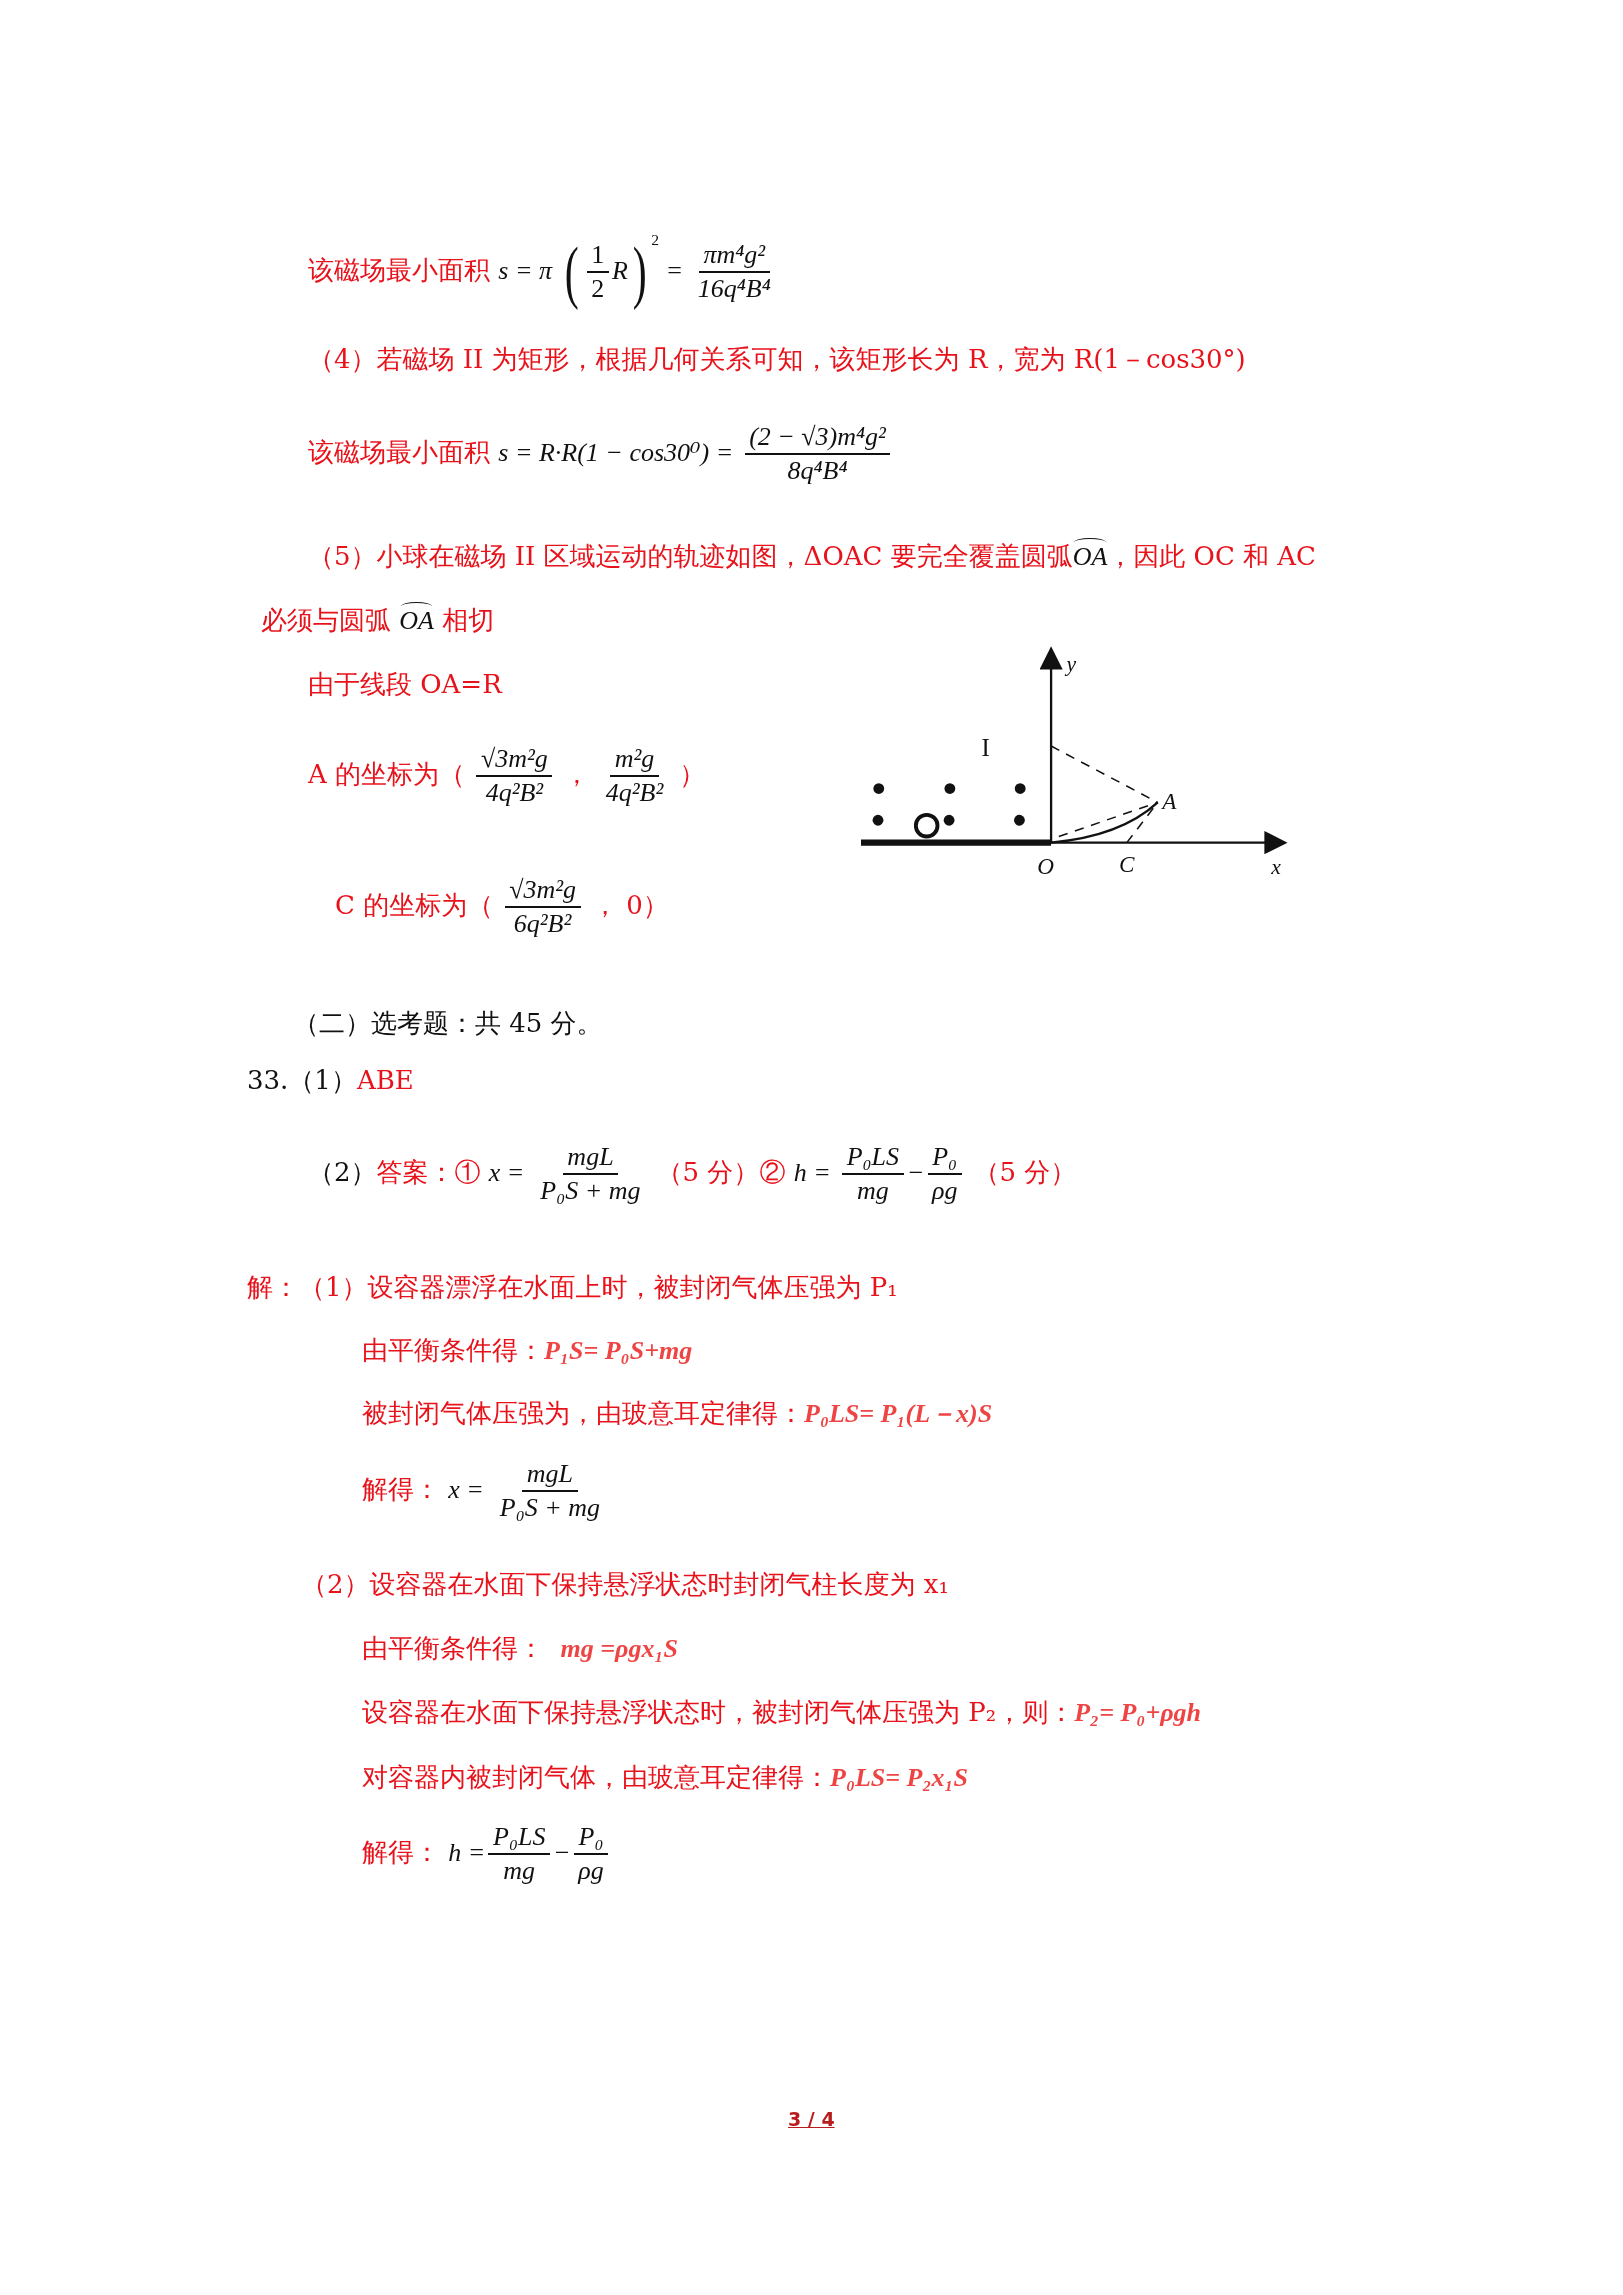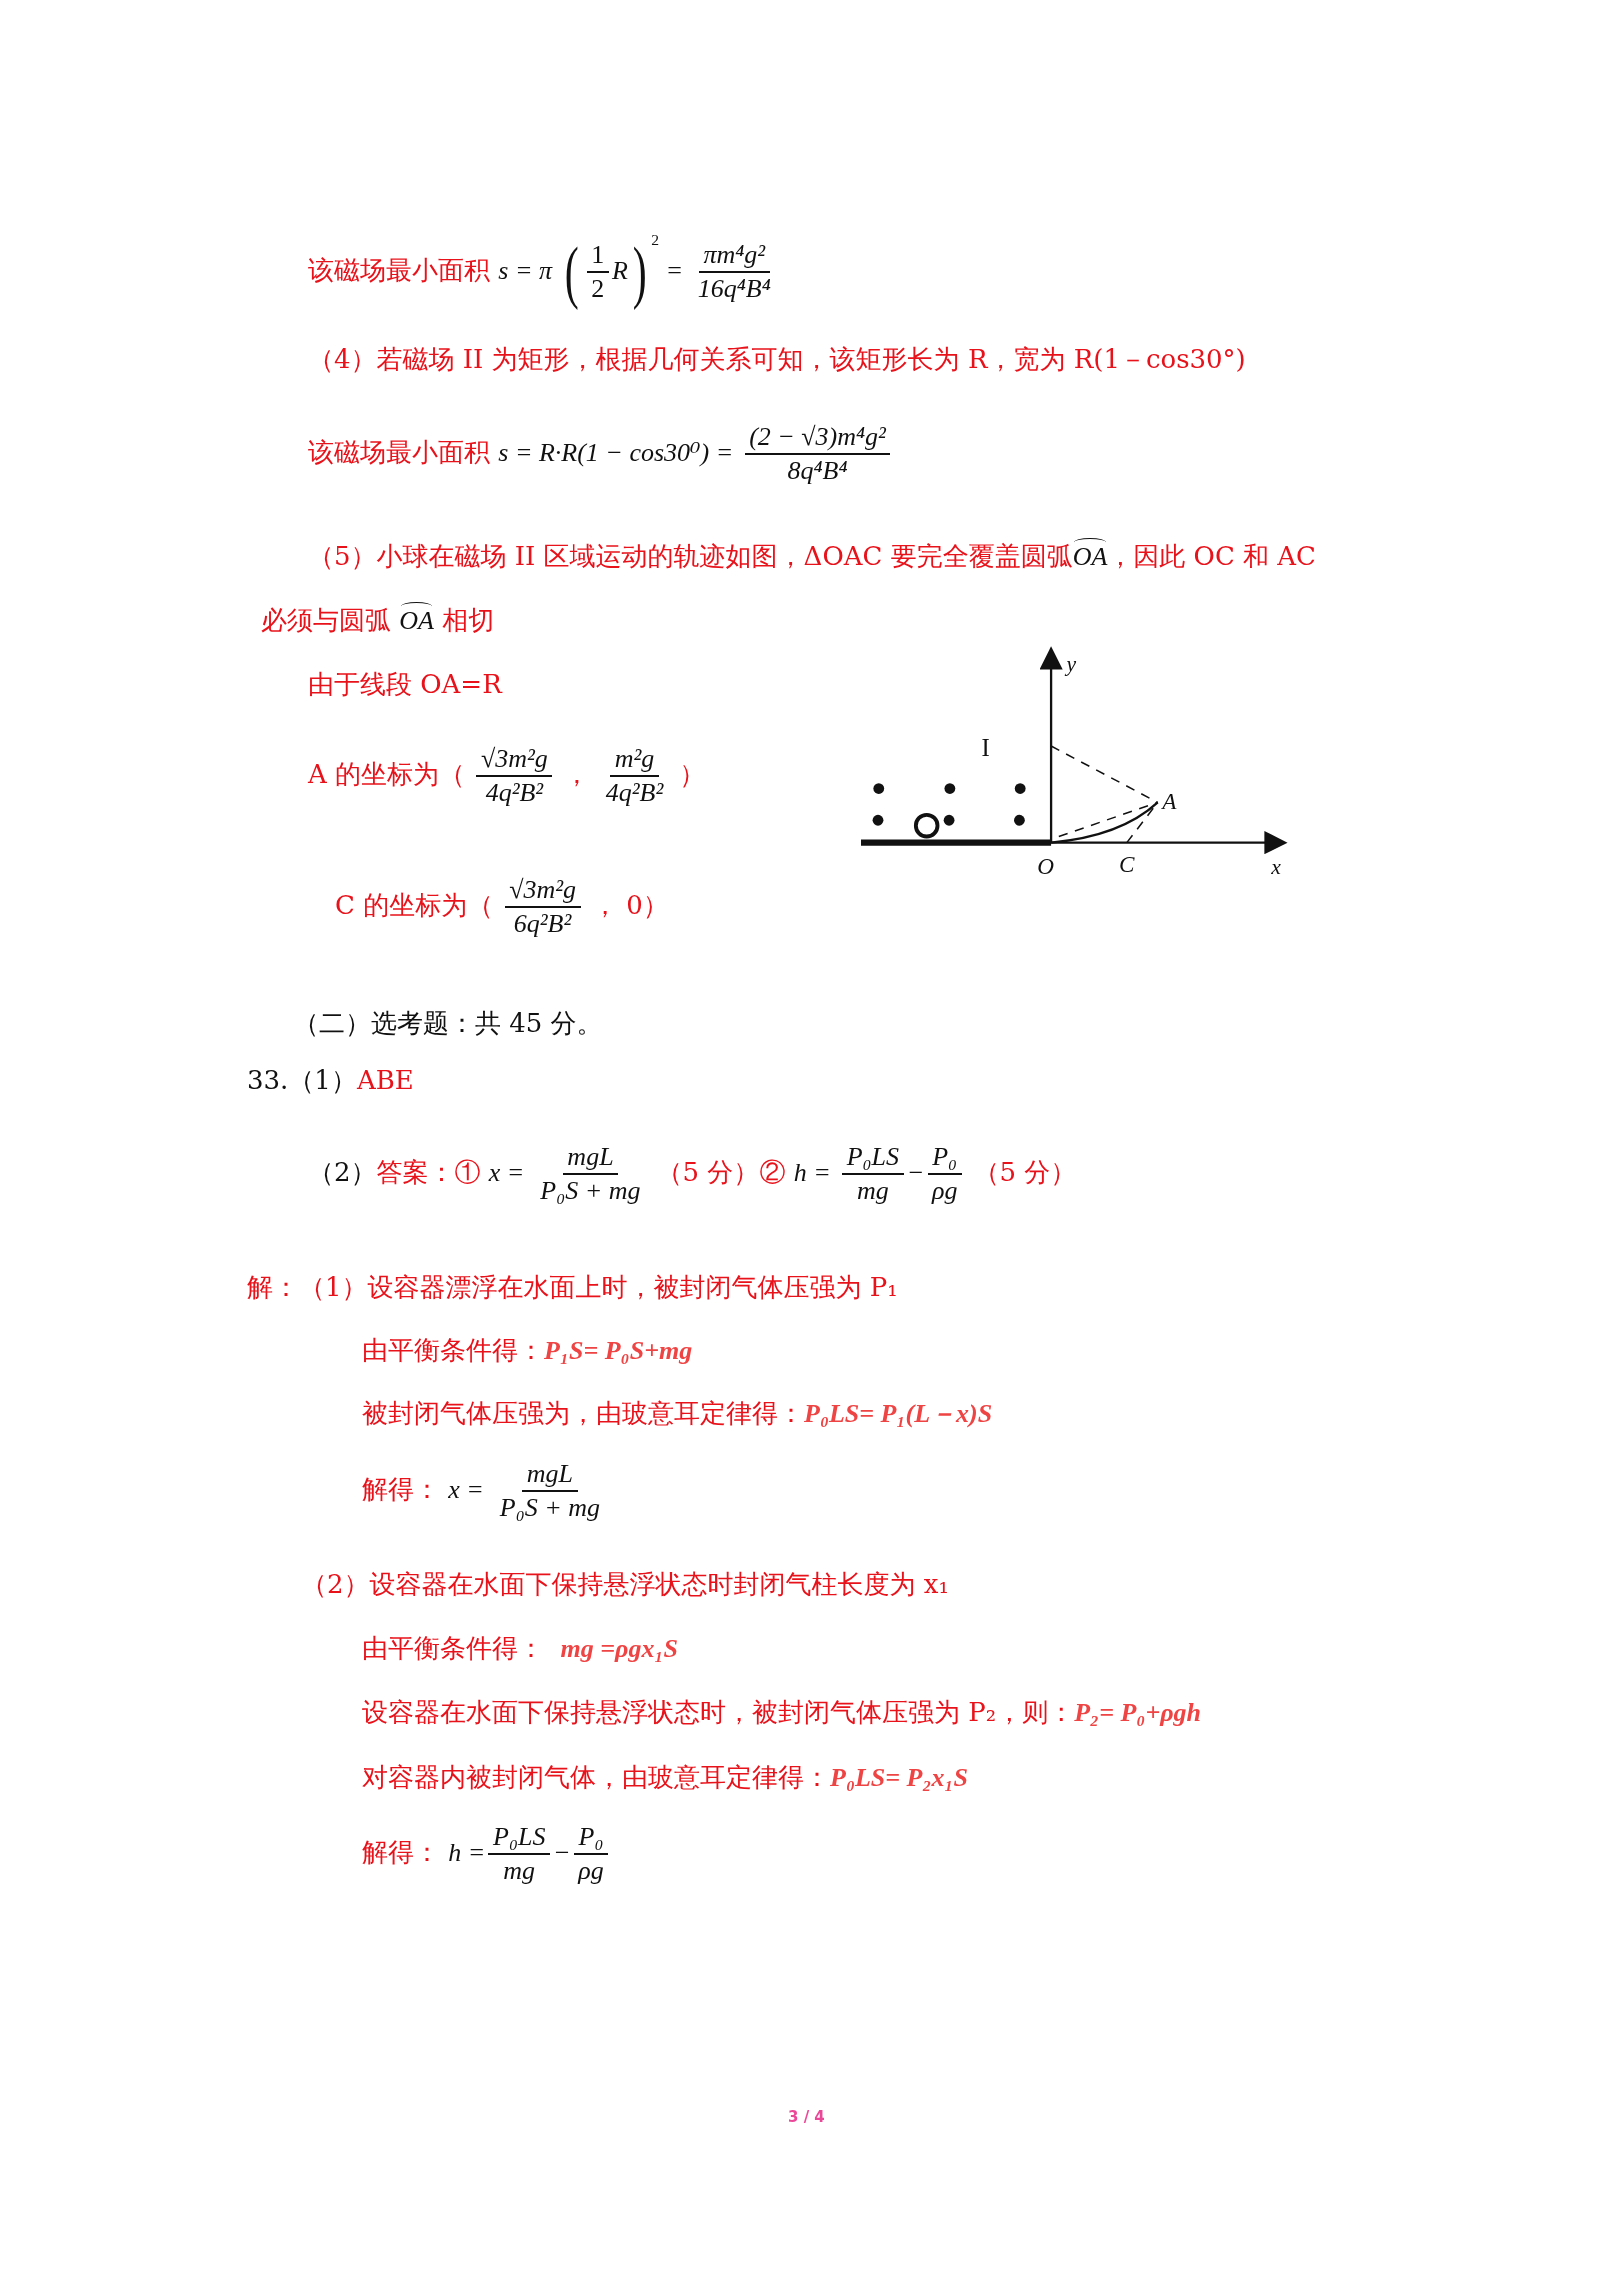--- a/index.html
+++ b/index.html
@@ -13,21 +13,21 @@
   .rmath { font-family: "Liberation Serif", "DejaVu Serif", serif; font-style: italic; color: #ef4444; font-weight: bold; }
   .up { font-style: normal; }
   .frac { display: inline-flex; flex-direction: column; align-items: center; vertical-align: middle; margin: 0 3.1px; }
   .frac .num { padding: 0 4.6px 3.1px; border-bottom: 2.3px solid #111; }
   .frac .den { padding: 3.1px 4.6px 0; }
   sup { font-size: 0.6em; vertical-align: 0.9em; }
   .paren-big { font-size: 70px; font-weight: 100; vertical-align: middle; font-style: normal; transform: scaleX(0.6); display:inline-block; }
   .arc { display: inline-block; position: relative; font-family: "Liberation Serif", serif; font-style: italic; color: #111; }
   .arc::before { content: ""; position: absolute; left: 1.5px; right: 1.5px; top: -6.2px; height: 7.7px;
                  border-top: 1.5px solid #111; border-radius: 50% 50% 0 0; }
-  .pagenum { position: absolute; left: 788px; top: 2108px; font-family: "DejaVu Sans", sans-serif; font-weight: bold; font-size: 15px; color: #ec4899; }
+  .pagenum { position: absolute; left: 788px; top: 2108px; font-family: "DejaVu Sans", sans-serif; font-weight: bold; font-size: 19px; color: #b91c1c; text-decoration: underline; }
   #diagram { position: absolute; left: 850px; top: 634px; }
 </style>
 </head>
 <body>
 
 <div class="line red" style="left:308px; top:232px;">
   <span>该磁场最小面积</span>
   <span class="math">s = π</span>
   <span class="paren-big math">(</span><span class="frac math">
       <span class="num up">1</span>

